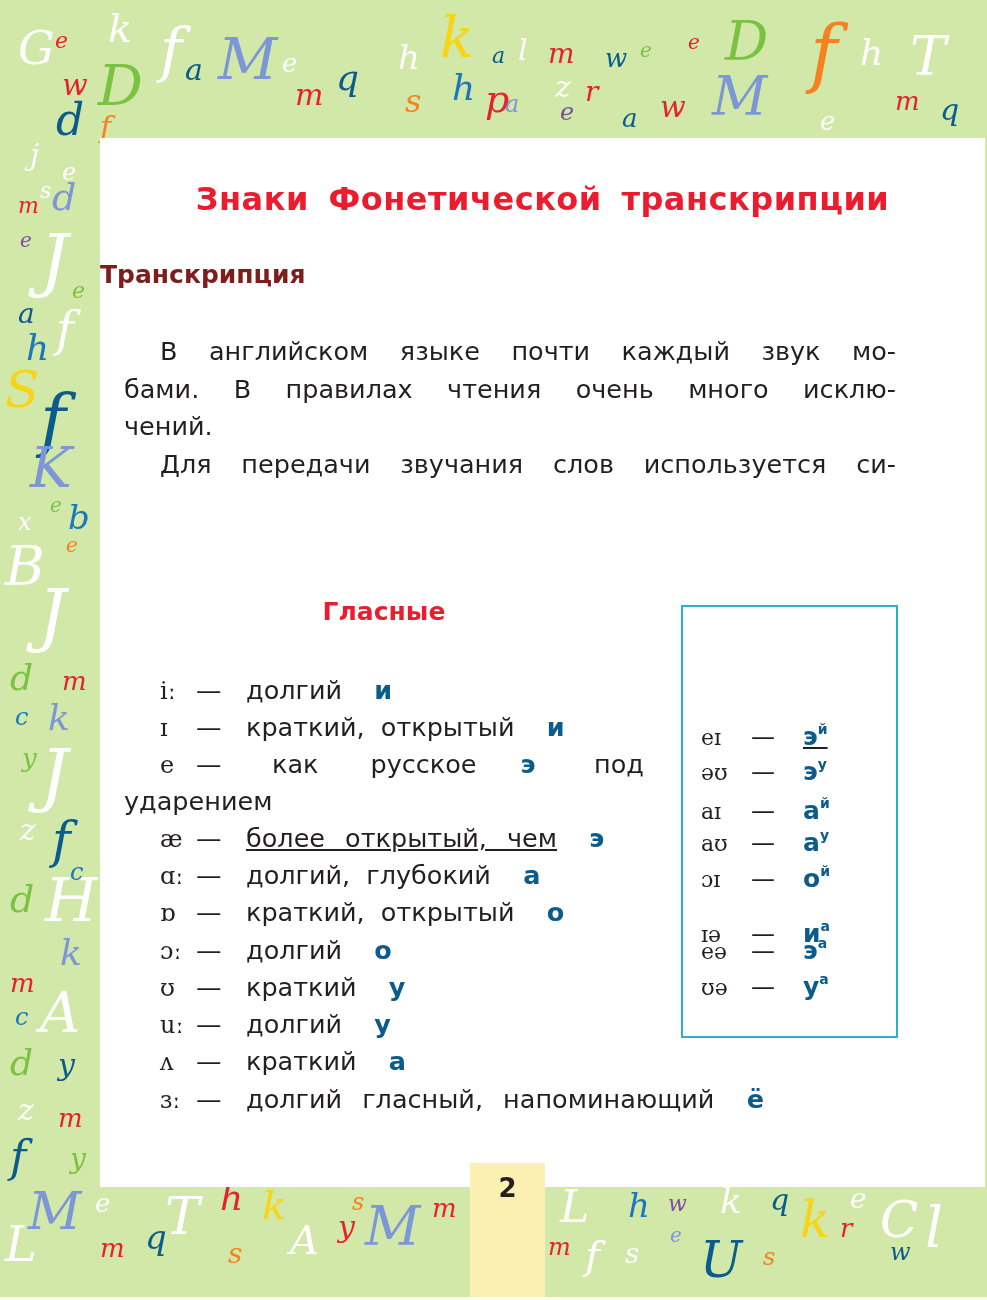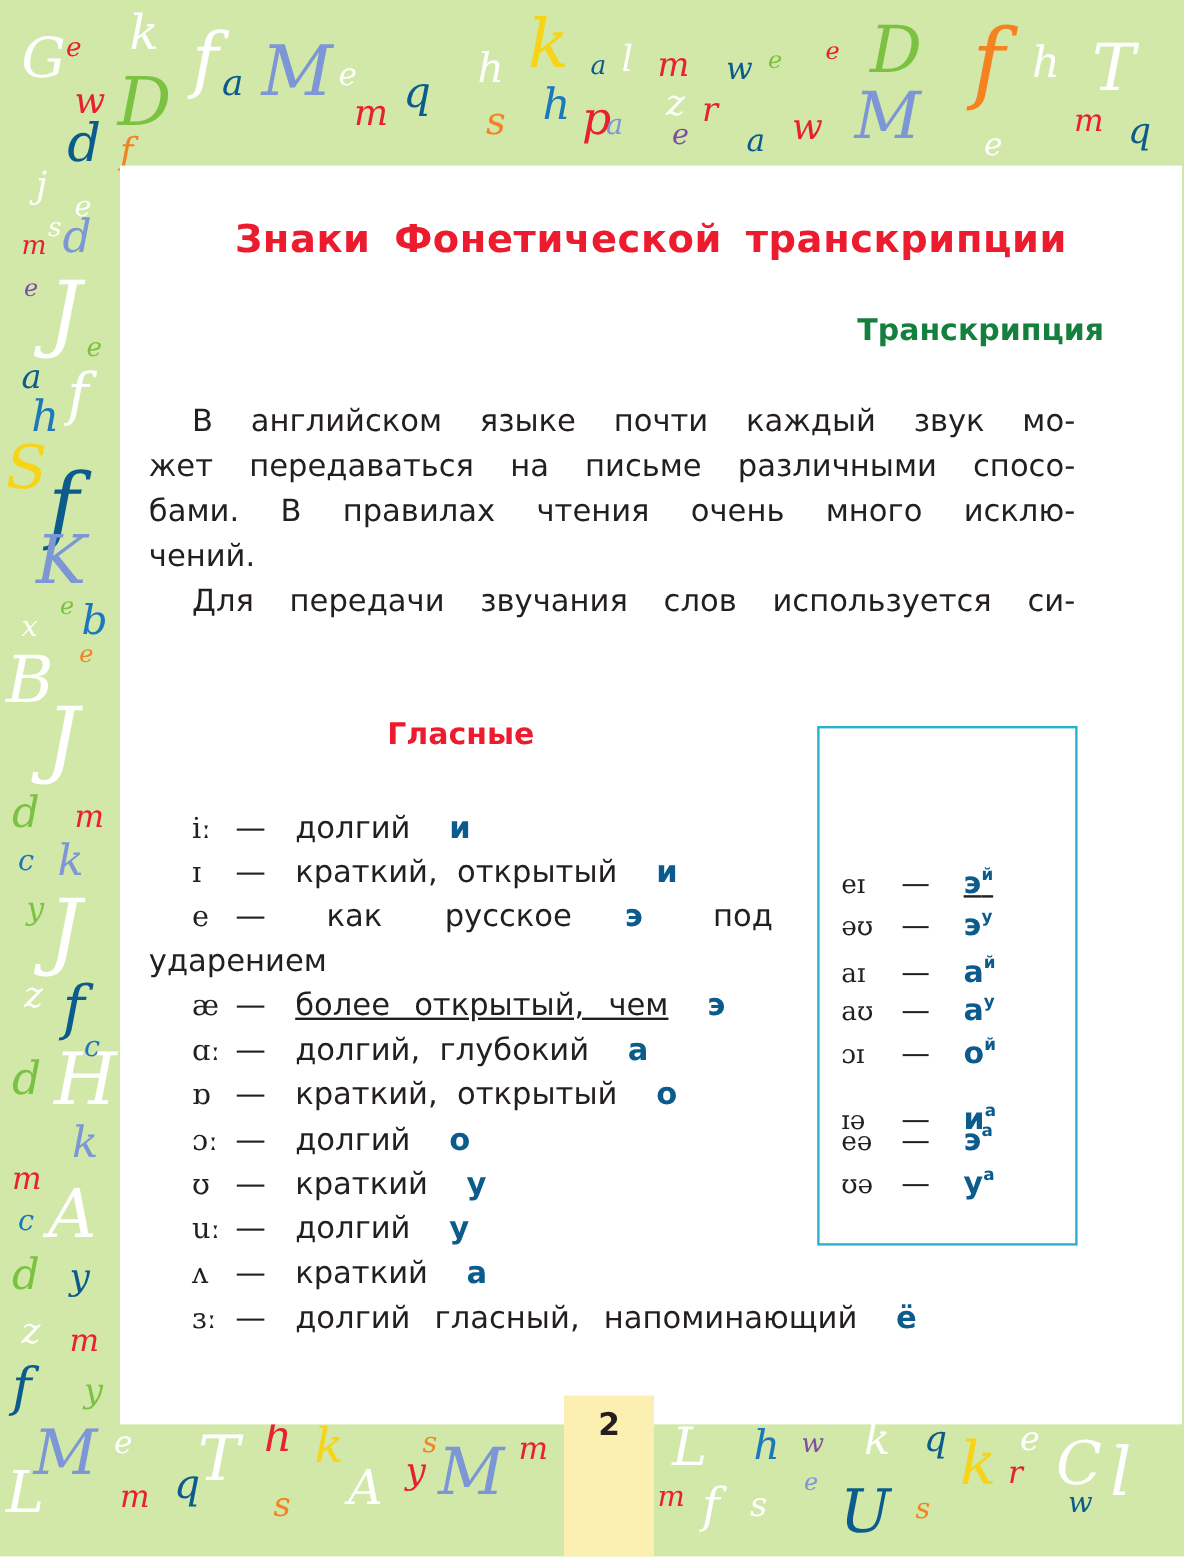--- a/index.html
+++ b/index.html
@@ -3,21 +3,21 @@
 <meta charset="utf-8">
 <style>
   html, body { margin:0; padding:0; }
   body { width:987px; height:1300px; position:relative; overflow:hidden; background:#ffffff; font-family:"DejaVu Sans", sans-serif; }
   .frame { position:absolute; left:0; top:0; width:987px; height:1297px; background:#d1e8a8; overflow:hidden; }
   .deco { position:absolute; font-family:"DejaVu Serif", serif; font-style:italic; line-height:1; pointer-events:none; }
   .panel { position:absolute; left:100px; top:138px; width:885px; height:1049px; background:#ffffff; }
   .pagetab { position:absolute; left:470px; top:1163px; width:75px; height:134px; background:#fbefb2; }
   .pagenum { position:absolute; left:0; top:10px; width:75px; text-align:center; font-weight:bold; font-size:26px; color:#231f20; }
   .title { position:absolute; left:100px; top:180px; width:885px; text-align:center; font-weight:bold; font-size:32px; color:#ec1c2e; letter-spacing:0.5px; word-spacing:8px; }
-  .subtitle { position:absolute; left:100px; top:260px; width:820px; text-align:right; font-weight:bold; font-size:25px; color:#15803d; }
+  .subtitle { position:absolute; left:100px; top:260px; width:820px; text-align:left; font-weight:bold; font-size:25px; color:#7f1d1d; }
   .para { position:absolute; left:124px; width:772px; font-size:25.5px; color:#231f20; line-height:37.5px; text-align:justify; }
   .para .line { display:block; height:37.5px; white-space:nowrap; text-align-last:justify; text-align:justify; }
   .para .line.last { text-align-last:left; }
   .para .line.indent { padding-left:36px; }
   .h-vowels { position:absolute; left:124px; top:597px; width:520px; text-align:center; font-weight:bold; font-size:25px; color:#ec1c2e; }
   .vrow { position:absolute; left:160px; font-size:25.5px; color:#231f20; white-space:nowrap; height:37px; line-height:37px; }
   .sym { display:inline-block; width:36px; font-family:"DejaVu Serif", serif; font-size:24px; }
   .dash { display:inline-block; width:50px; }
   .blue { color:#0b5c8c; font-weight:bold; }
   .sp { word-spacing:8px; }
@@ -149,21 +149,20 @@
 
 <div class="pagetab">
   <div class="pagenum">2</div>
 </div>
 
 <div class="title">Знаки Фонетической транскрипции</div>
 <div class="subtitle">Транскрипция</div>
 
 <div class="para" style="top:333px;">
   <span class="line indent">В английском языке почти каждый звук мо-</span>
-  <span class="line">жет передаваться на письме различными спосо-</span>
   <span class="line">бами. В правилах чтения очень много исклю-</span>
   <span class="line last">чений.</span>
   <span class="line indent">Для передачи звучания слов используется си-</span>
 </div>
 
 <div class="h-vowels">Гласные</div>
 
 <div class="vrow sp" style="top:672px;">
   <span class="sym">iː</span><span class="dash">—</span><span>долгий</span>&nbsp; <span class="blue">и</span>
 </div>

